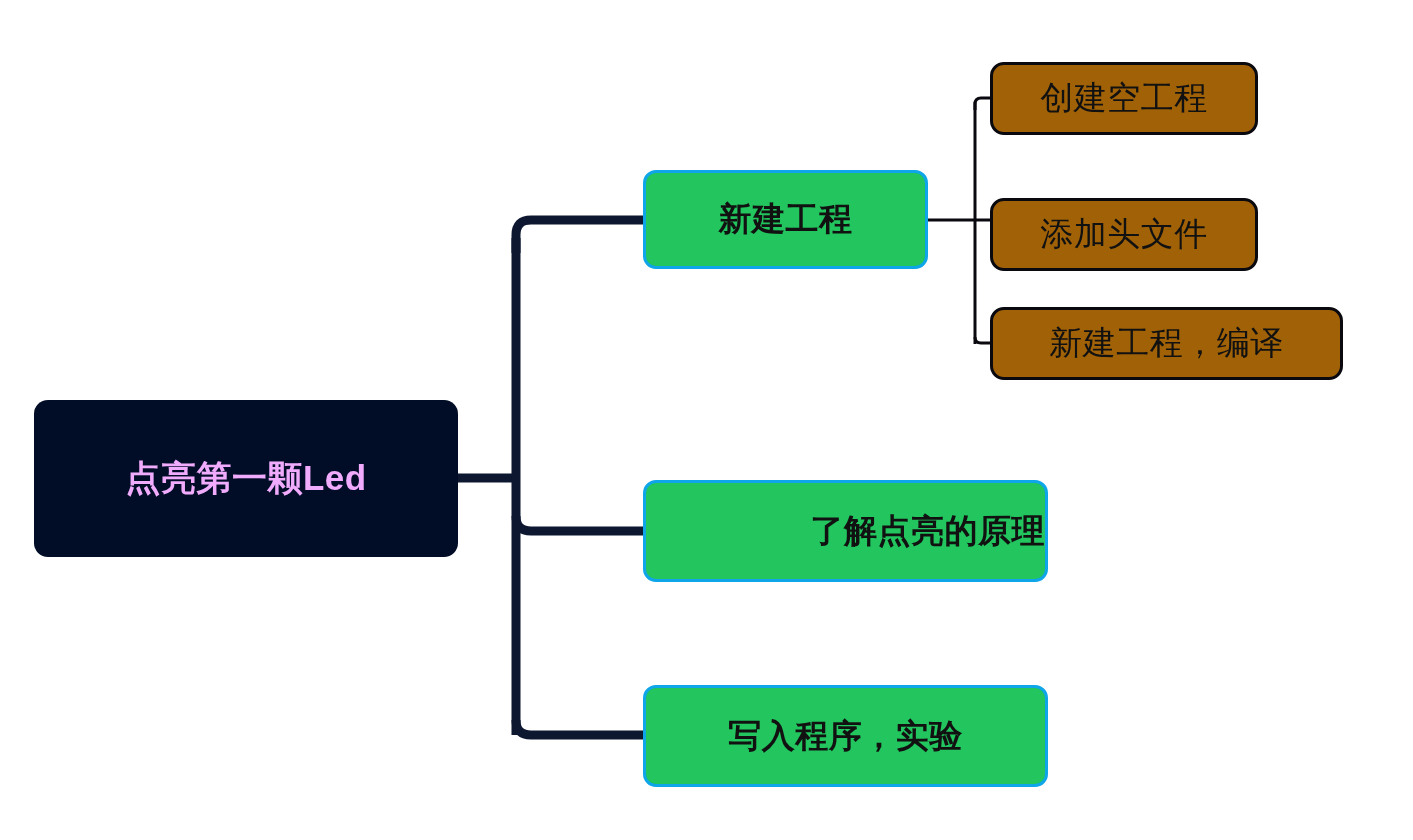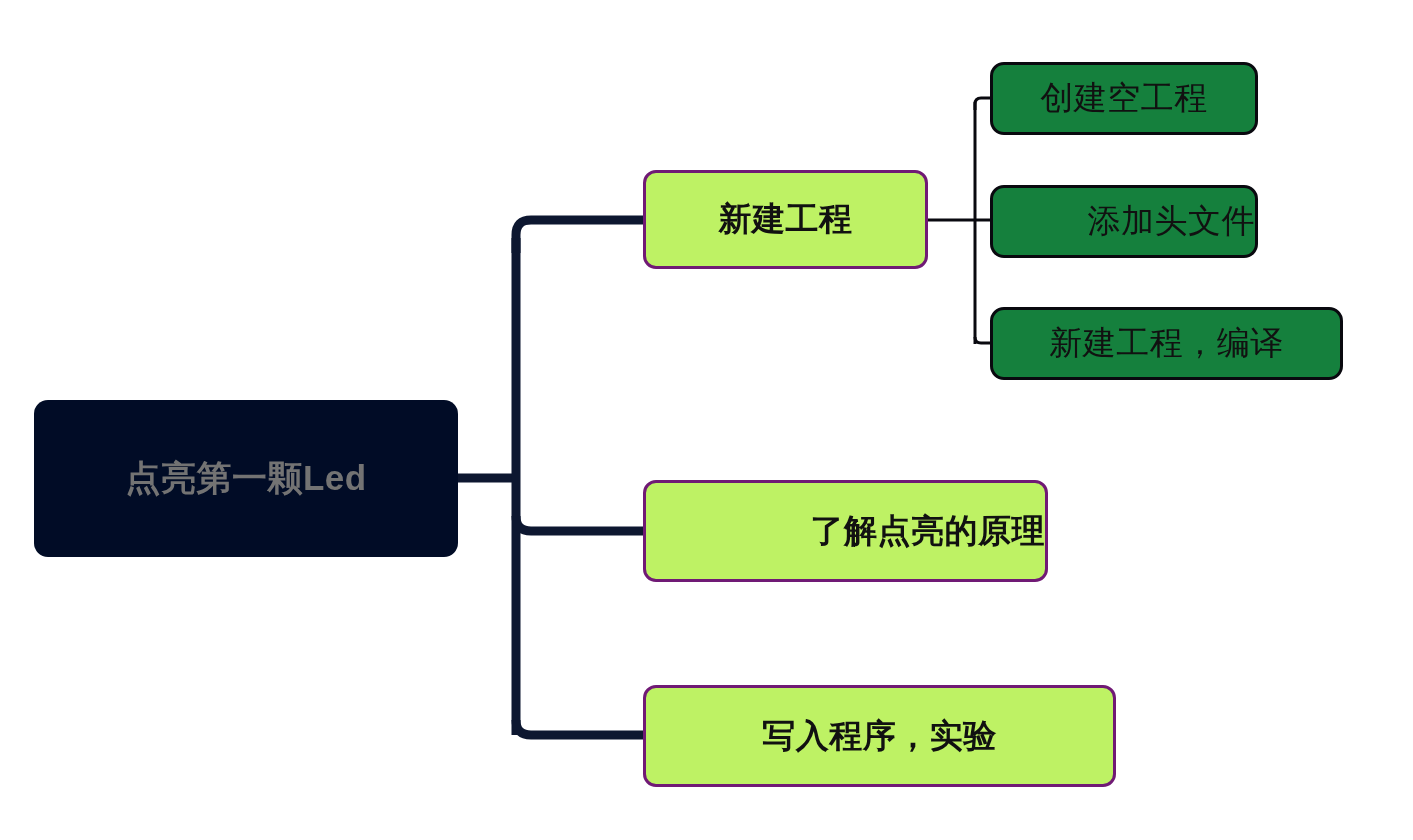--- a/index.html
+++ b/index.html
@@ -33,41 +33,41 @@
     display: flex;
     align-items: center;
     justify-content: center;
     text-align: center;
     white-space: nowrap;
   }
 
   
   .node--root {
     background: #010c26;
-    color: #737373;
+    color: #f0abfc;
     border-radius: 14px;
     font-weight: bold;
     font-size: 35px;
     letter-spacing: 0.5px;
   }
 
   
   .node--branch {
-    background: #bef264;
+    background: #22c55e;
     color: #111111;
-    border: 3px solid #701a75;
+    border: 3px solid #0ea5e9;
     border-radius: 13px;
     font-weight: bold;
     font-size: 33px;
     letter-spacing: 0.5px;
   }
 
   
   .node--leaf {
-    background: #15803d;
+    background: #a16207;
     color: #111111;
     border: 3px solid #09090f;
     border-radius: 14px;
     font-weight: normal;
     font-size: 33px;
     letter-spacing: 0.5px;
   }
 </style>
 </head>
 <body>
@@ -102,29 +102,29 @@
   </div>
 
   <div class="node node--branch" style="left:643px; top:170px; width:285px; height:99px;">
     <span>新建工程</span>
   </div>
 
   <div class="node node--branch" style="left:643px; top:480px; width:405px; height:102px;justify-content:flex-end;">
     <span>了解点亮的原理</span>
   </div>
 
-  <div class="node node--branch" style="left:643px; top:685px; width:473px; height:102px;justify-content:center;">
+  <div class="node node--branch" style="left:643px; top:685px; width:405px; height:102px;justify-content:center;">
     <span>写入程序，实验</span>
   </div>
 
   <div class="node node--leaf" style="left:990px; top:62px; width:268px; height:73px;">
     <span>创建空工程</span>
   </div>
 
-  <div class="node node--leaf" style="left:990px; top:185px; width:268px; height:73px;justify-content:flex-end;">
+  <div class="node node--leaf" style="left:990px; top:198px; width:268px; height:73px;">
     <span>添加头文件</span>
   </div>
 
   <div class="node node--leaf" style="left:990px; top:307px; width:353px; height:73px;">
     <span>新建工程，编译</span>
   </div>
 
 </div>
 
 </body></html>

